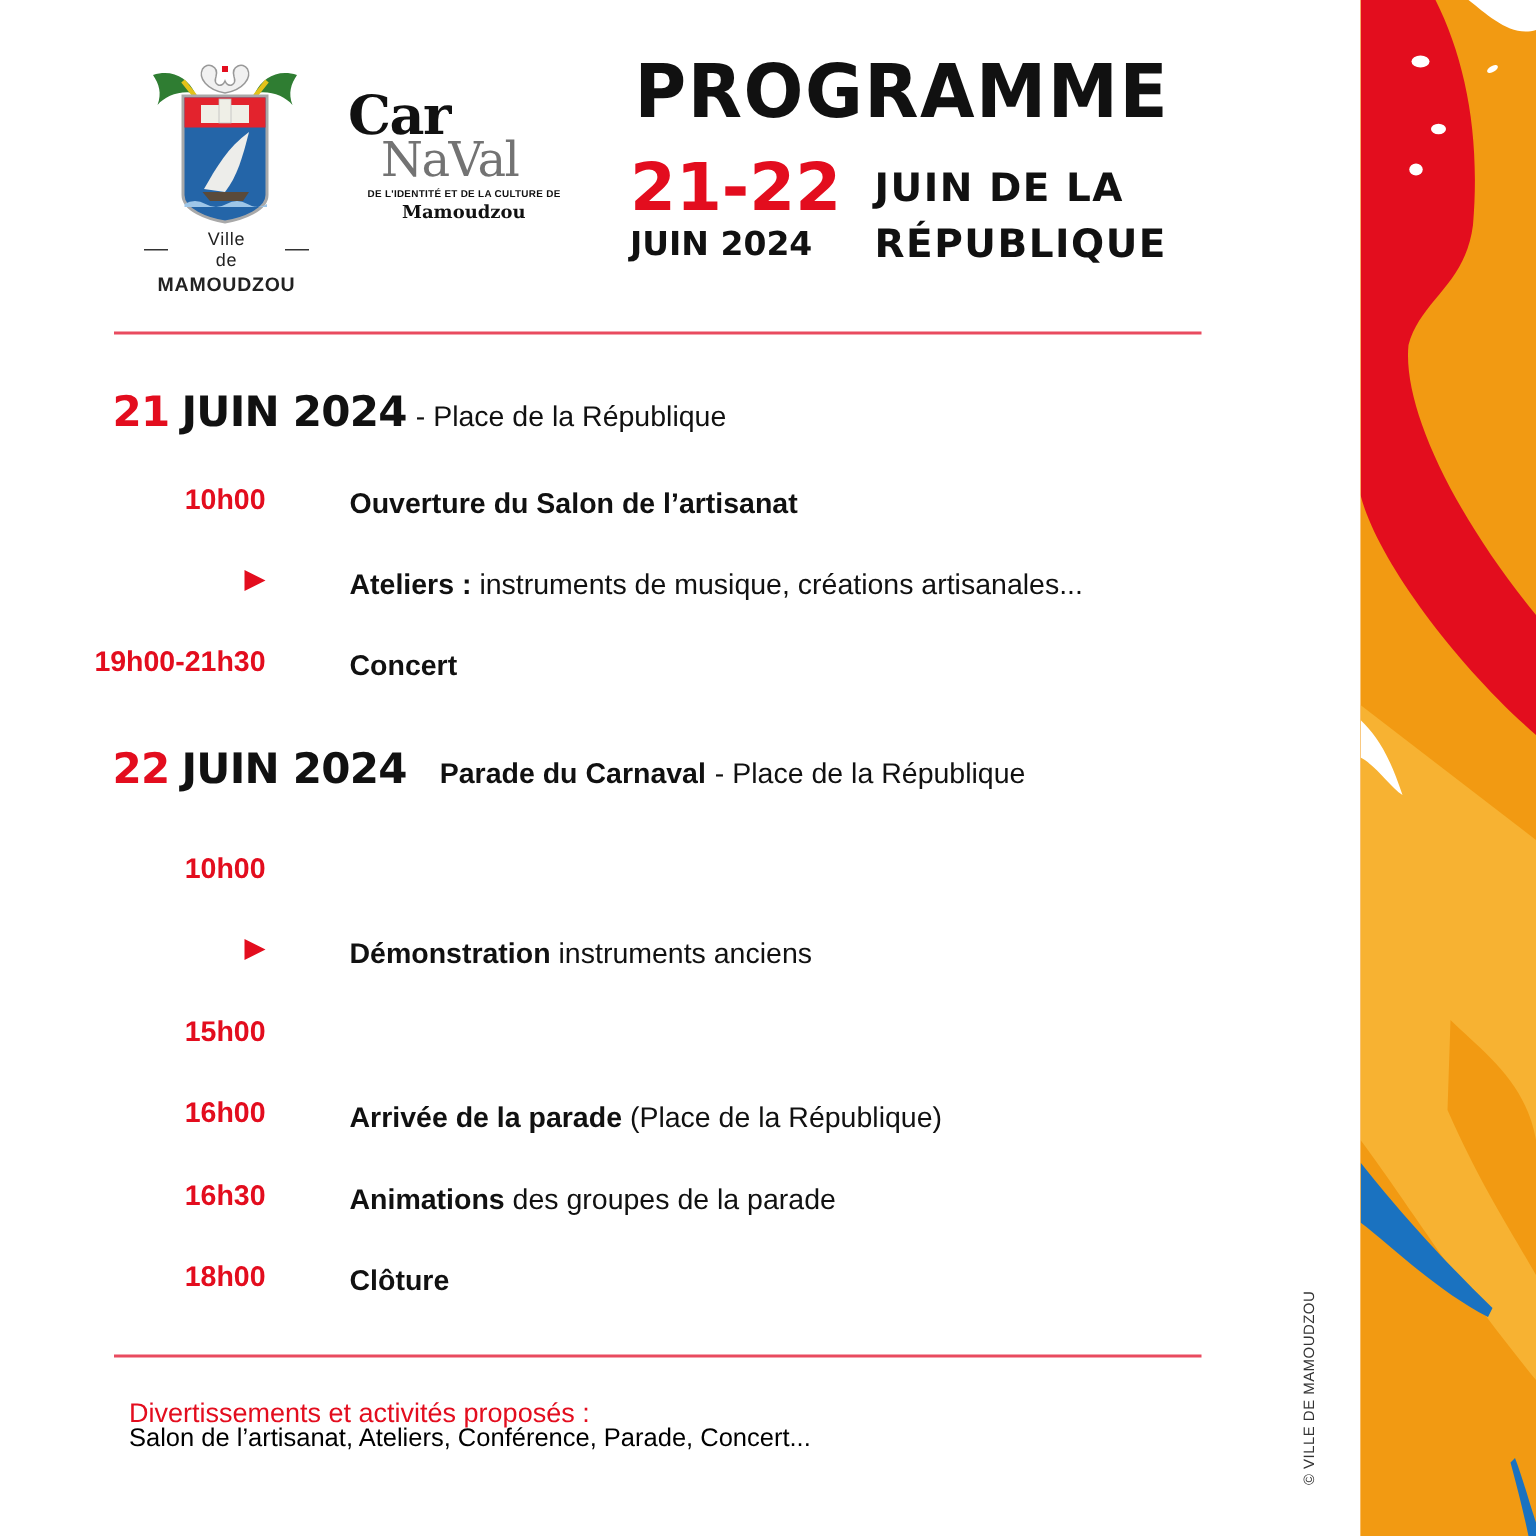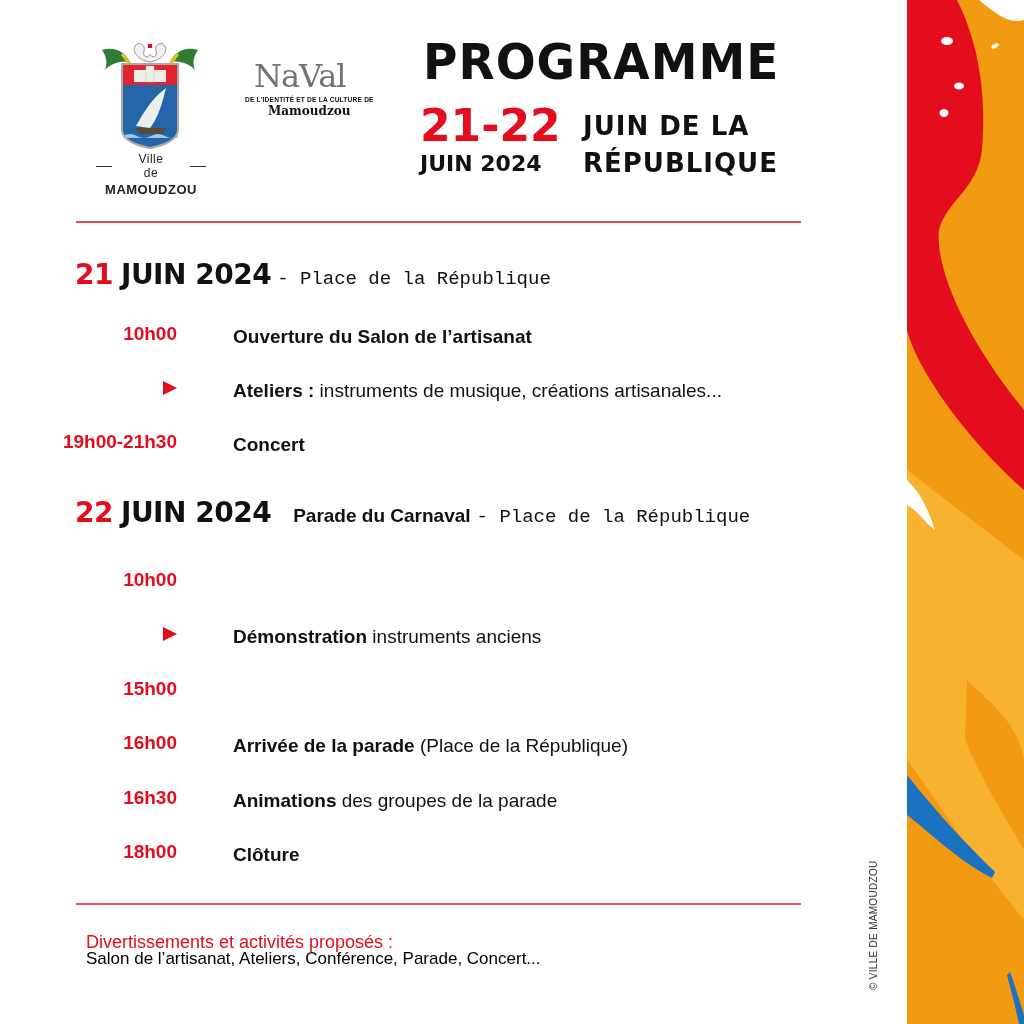--- a/index.html
+++ b/index.html
@@ -28,21 +28,21 @@
   .dates-month { position: absolute; left: 420px; top: 149px; font-family: "DejaVu Sans", sans-serif; font-weight: bold; font-size: 22px; color: #111; line-height: 30px; }
   .place { position: absolute; left: 583px; top: 108px; font-family: "DejaVu Sans", sans-serif; font-weight: bold; font-size: 26px; color: #111; line-height: 37px; letter-spacing: 1px; }
 
   .rule { position: absolute; left: 76px; width: 725px; height: 2px; background: #e94b5f; }
 
   
   .day-head { position: absolute; left: 75px; display: flex; align-items: baseline; }
   .day-num { font-family: "DejaVu Sans", sans-serif; font-weight: bold; font-size: 28px; color: #e30d1e; letter-spacing: -0.5px; }
   .day-month { font-family: "DejaVu Sans", sans-serif; font-weight: bold; font-size: 28px; color: #111; margin-left: 8px; letter-spacing: -0.5px; }
   .day-title { font-size: 19px; font-weight: bold; color: #111; margin-left: 22px; }
-  .day-loc { font-size: 19px; color: #111; margin-left: 6px; font-family: Liberation Mono, monospace; }
+  .day-loc { font-size: 19px; color: #111; margin-left: 6px; }
 
   .row { position: absolute; left: 0; width: 880px; display: flex; }
   .time { width: 177px; text-align: right; font-weight: bold; font-size: 19px; color: #e30d1e; }
   .time .tri { display: inline-block; width: 0; height: 0; border-top: 7px solid transparent; border-bottom: 7px solid transparent; border-left: 14px solid #e30d1e; margin-right: 0; vertical-align: -1px; }
   .desc { position: absolute; left: 233px; width: 560px; font-size: 19px; line-height: 27px; color: #111; }
   .desc b { font-weight: bold; }
 
   .footer-title { position: absolute; left: 86px; top: 932px; font-size: 18px; color: #e30d1e; }
   .footer-list { position: absolute; left: 86px; top: 949px; font-size: 17px; color: #000000; }
 
@@ -96,20 +96,21 @@
 <div class="ville">
   <div class="ville-de">
     <span class="dash"></span>
     <span>Ville de</span>
     <span class="dash"></span>
   </div>
   <div class="ville-name">MAMOUDZOU</div>
 </div>
 
 <div class="carnaval">
+  <div class="car-word">Car</div>
   <div class="naval-word">NaVal</div>
   <div class="car-sub">DE L'IDENTITÉ ET DE LA CULTURE DE</div>
   <div class="car-city">Mamoudzou</div>
 </div>
 
 <div class="programme">PROGRAMME</div>
 <div class="dates-big">21-22</div>
 <div class="dates-month">JUIN 2024</div>
 <div class="place">
   <div>JUIN DE LA</div>

